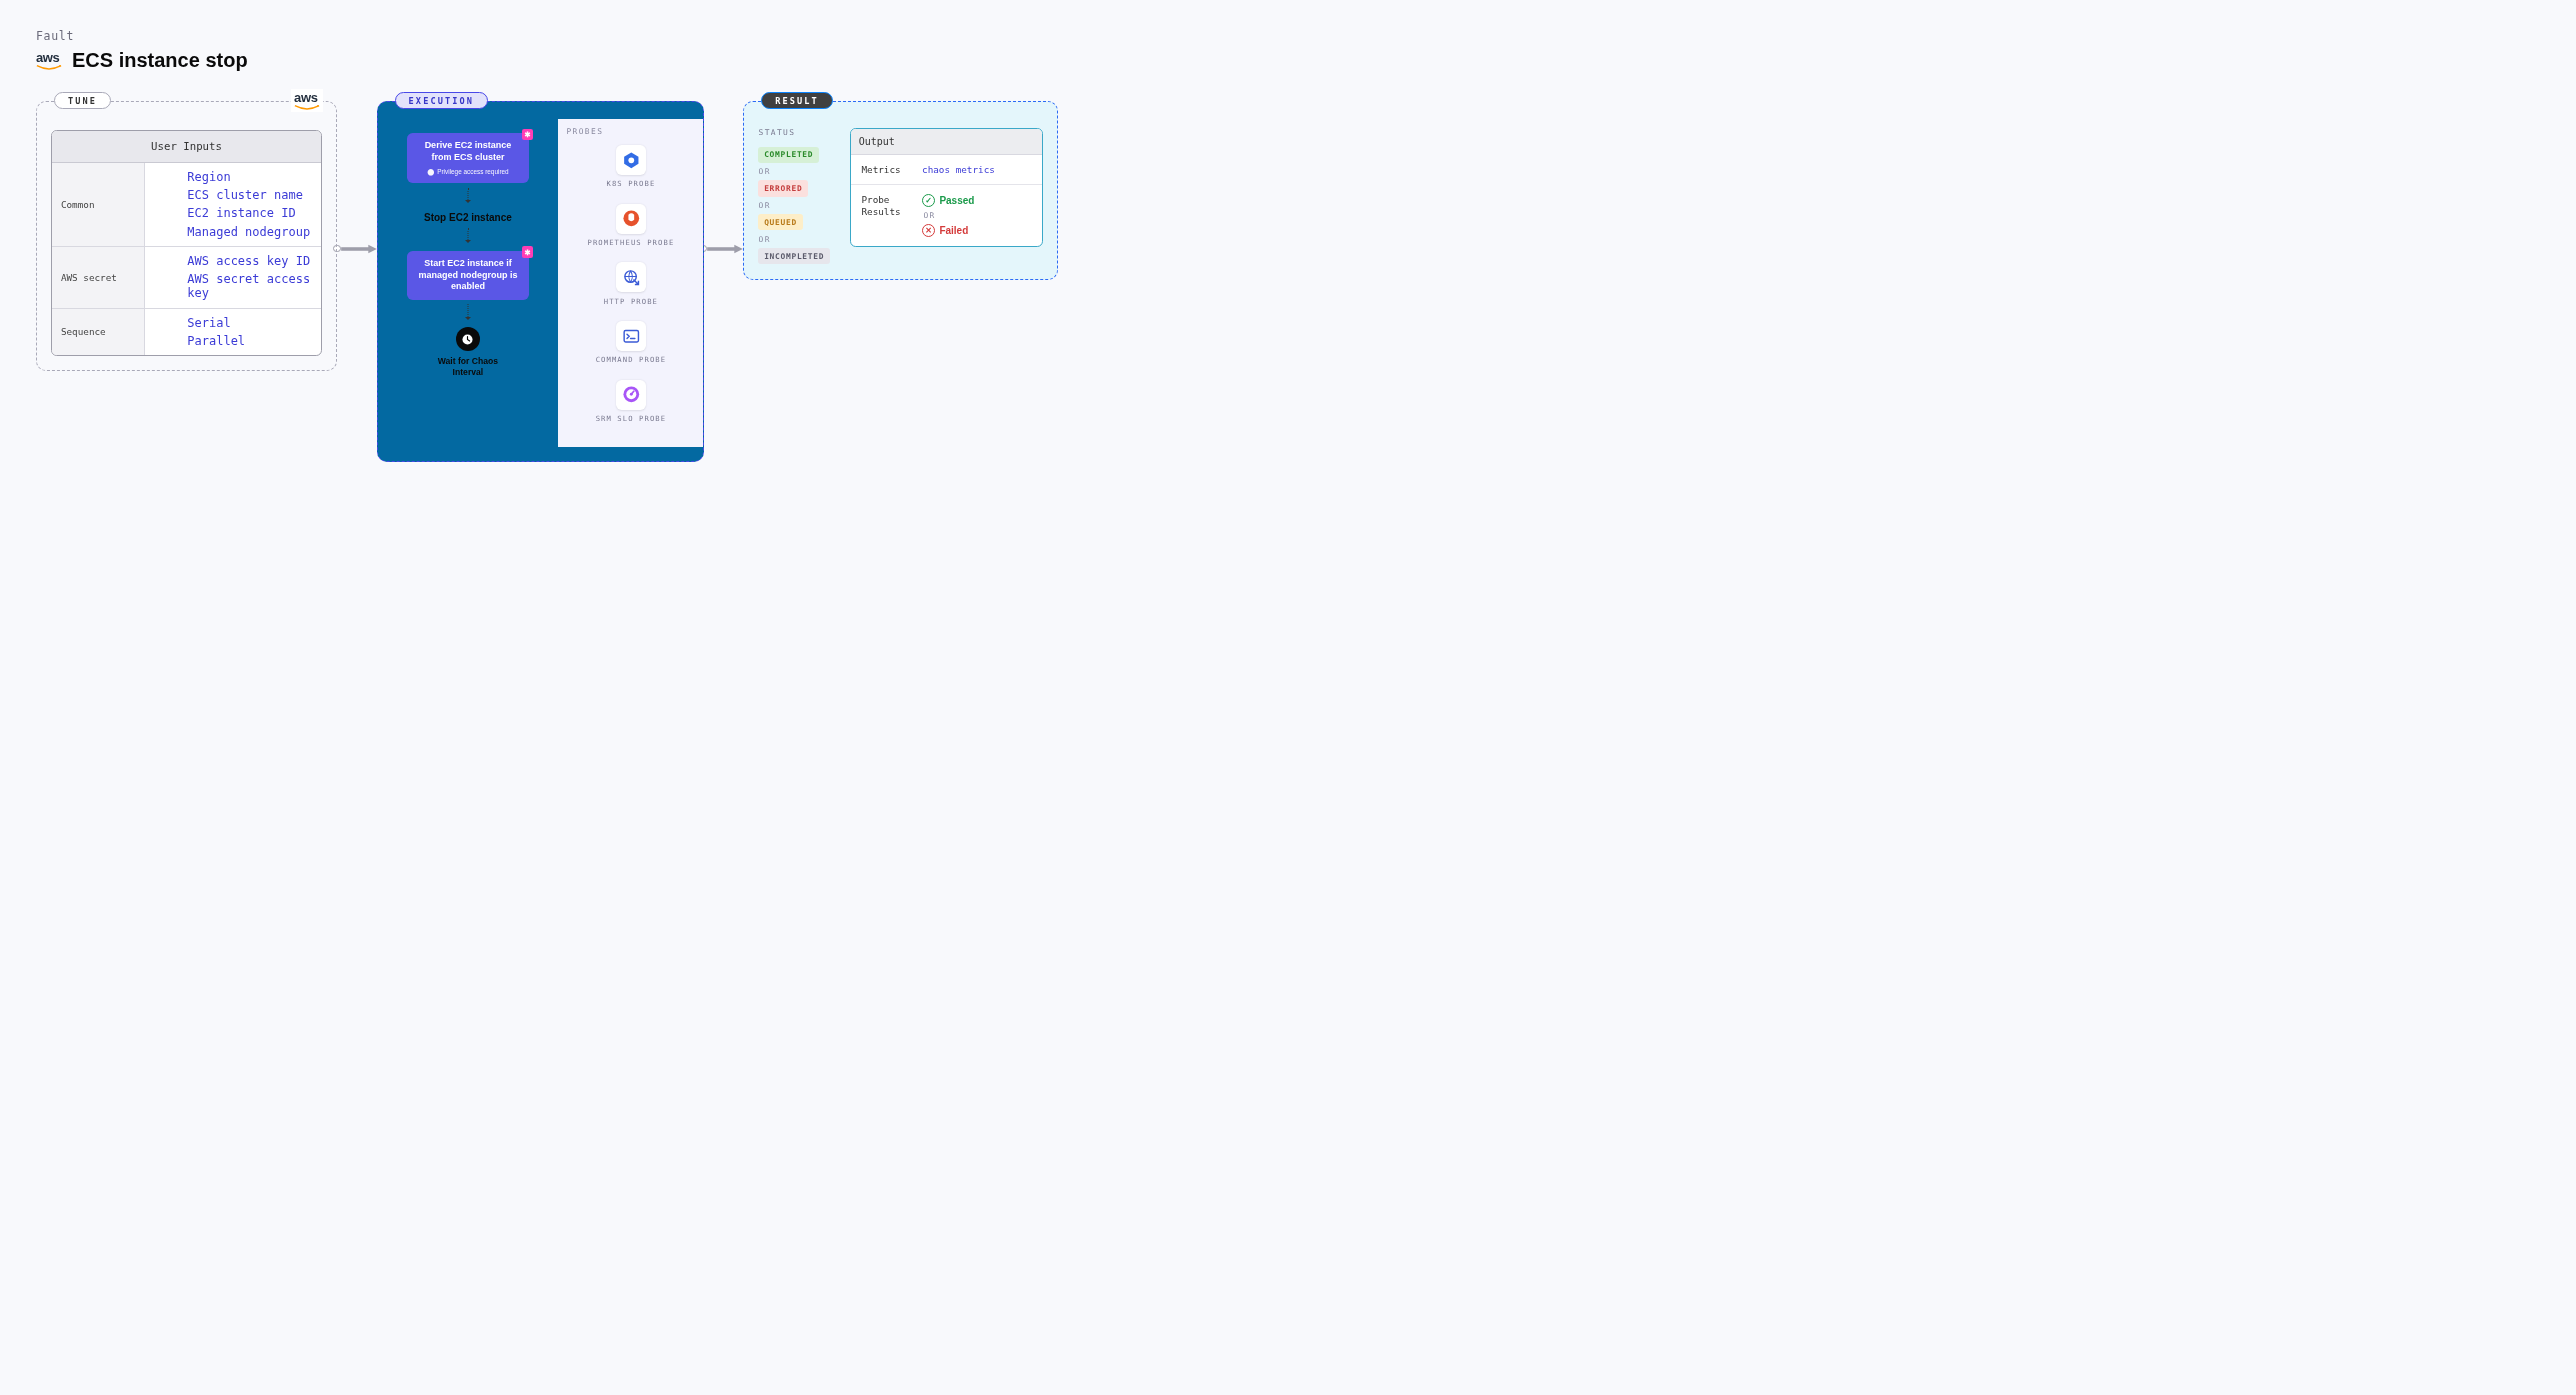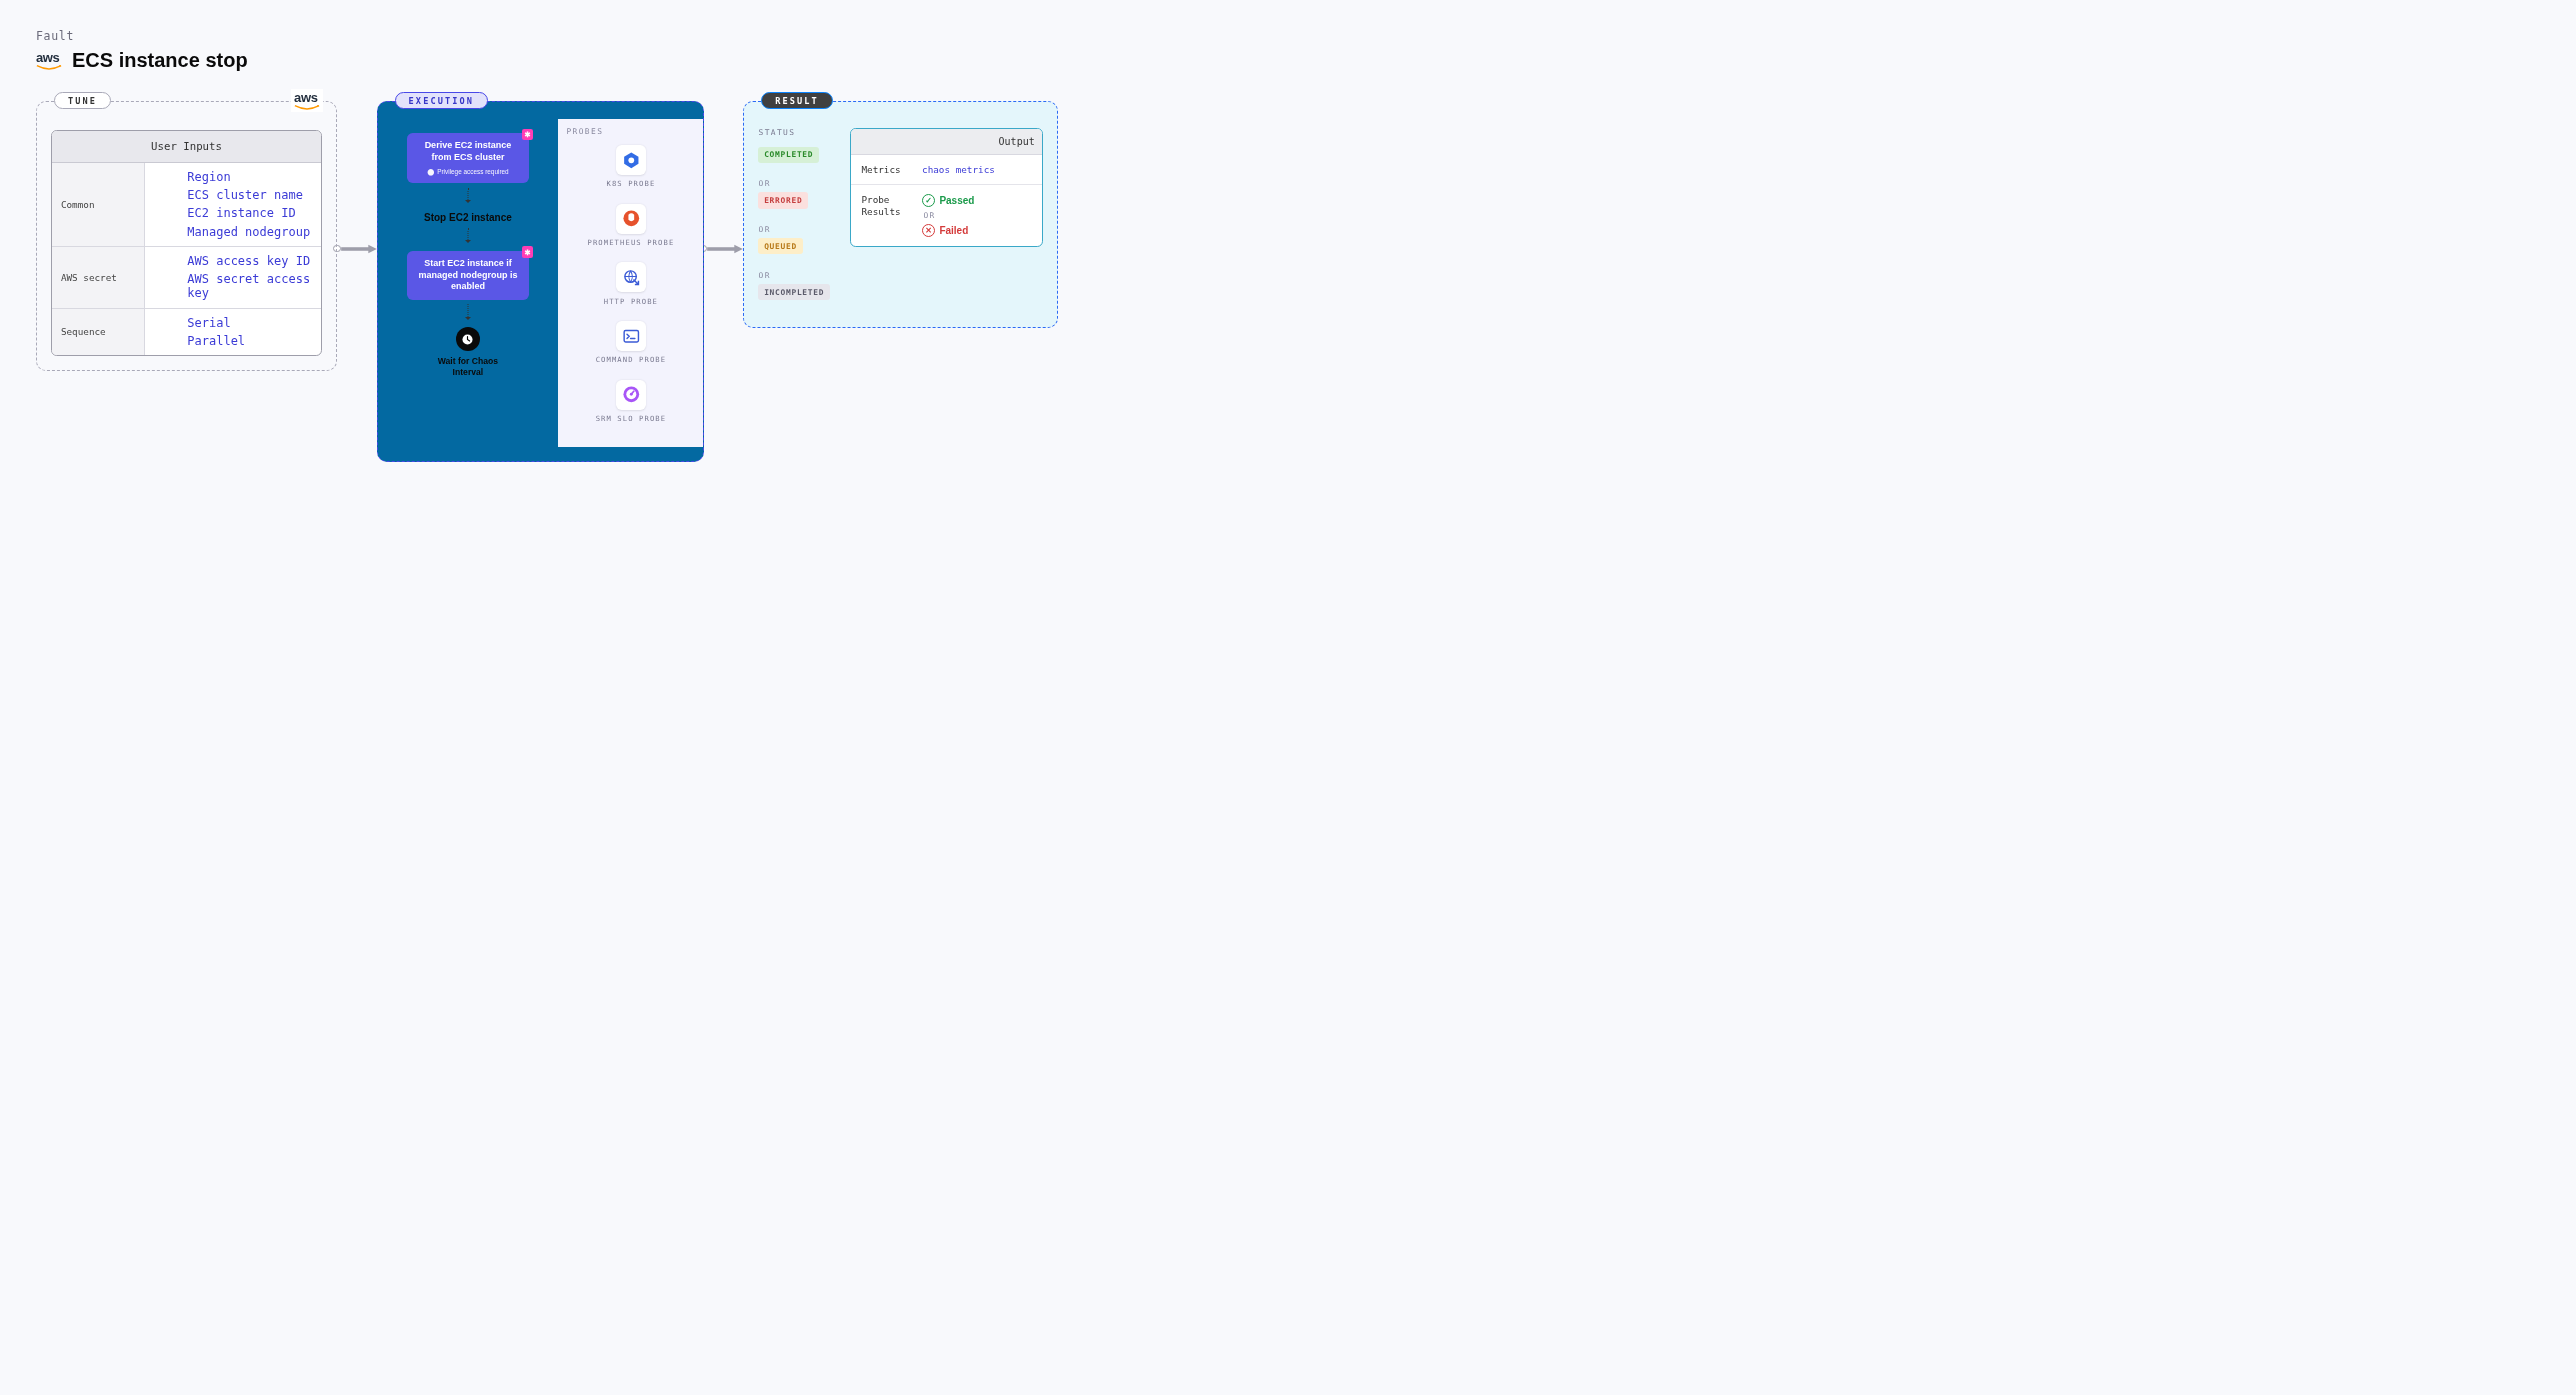--- a/index.html
+++ b/index.html
@@ -56,29 +56,29 @@
 .probe { display: flex; flex-direction: column; align-items: center; margin-bottom: 14.3px; }
 .probe-icon { width: 30px; height: 30px; border-radius: 5.7px; background: #fff; display: flex; align-items: center; justify-content: center; box-shadow: 0 0.7px 2.1px rgba(0,0,0,0.1); margin-bottom: 4.3px; }
 .probe-label { font-family: monospace; font-size: 7.2px; letter-spacing: 1.1px; color: #7a7a90; text-align: right; line-height: 1.4; }
 
 
 .result-panel { width: 315px; border-color: #2b6af5; background: #e4f6fb; padding-top: 26px; }
 .result-panel .panel-label { background: #404040; border-color: #0a84ff; color: #fff; }
 .result-inner { display: flex; gap: 6px; }
 .status-col { flex: 0 0 86px; }
 .status-title { font-family: monospace; font-size: 7.9px; letter-spacing: 1.4px; color: #7a7a90; margin-bottom: 10px; }
-.status-badge { display: inline-block; font-family: monospace; font-size: 7.9px; font-weight: 700; letter-spacing: 0.7px; padding: 3.6px 5.7px; border-radius: 2.9px; margin-bottom: 12px; }
+.status-badge { display: inline-block; font-family: monospace; font-size: 7.9px; font-weight: 700; letter-spacing: 0.7px; padding: 3.6px 5.7px; border-radius: 2.9px; margin-bottom: 0; }
 .or { font-family: monospace; font-size: 7.9px; color: #8a8aa0; letter-spacing: 1.4px; margin: 4.3px 0; }
 .st-completed { background: #d6f0d6; color: #2a8a2a; }
 .st-errored { background: #fbe0de; color: #c43e3e; }
 .st-queued { background: #fdeec8; color: #b87a1a; }
 .st-incompleted { background: #e6e6ec; color: #5a5a6a; }
 
 .output-card { flex: 1; border: 1.4px solid #3aa8c8; border-radius: 5.7px; background: #fff; overflow: hidden; align-self: flex-start; }
-.output-header { background: #ecedf0; padding: 7.2px; text-align: right; font-family: monospace; font-size: 10px; color: #333; border-bottom: 0.7px solid #d8d8e0; }
+.output-header { background: #ecedf0; padding: 7.2px; text-align: left; font-family: monospace; font-size: 10px; color: #333; border-bottom: 0.7px solid #d8d8e0; }
 .output-row { display: flex; padding: 8.6px 10px; border-bottom: 0.7px solid #e4e4ea; align-items: flex-start; gap: 8.6px; }
 .output-row:last-child { border-bottom: none; }
 .output-key { width: 52px; font-family: monospace; font-size: 9.3px; color: #333; line-height: 1.3; }
 .output-val-link { font-family: monospace; font-size: 9.3px; color: #3b3bd6; }
 .pr-col { display: flex; flex-direction: column; gap: 2.9px; }
 .pr-line { display: flex; align-items: center; gap: 4.3px; font-size: 10px; font-weight: 600; }
 .pr-pass { color: #1a9a4a; }
 .pr-fail { color: #d43a3a; }
 .pr-or { font-family: monospace; font-size: 7.9px; color: #8a8aa0; letter-spacing: 1.4px; margin: 1.4px 0 1.4px 1.4px; }
 .ico-circle { width: 13px; height: 13px; border-radius: 50%; border: 1.4px solid currentColor; display: inline-flex; align-items: center; justify-content: center; font-size: 7.9px; }

